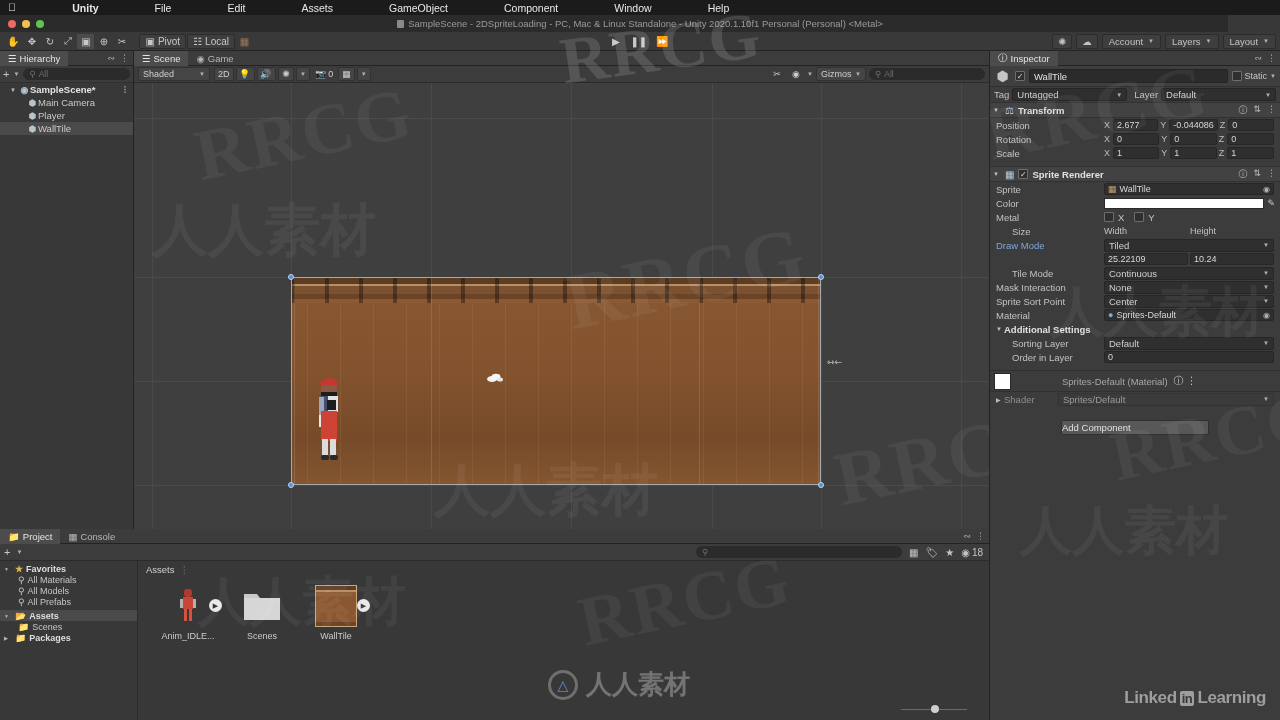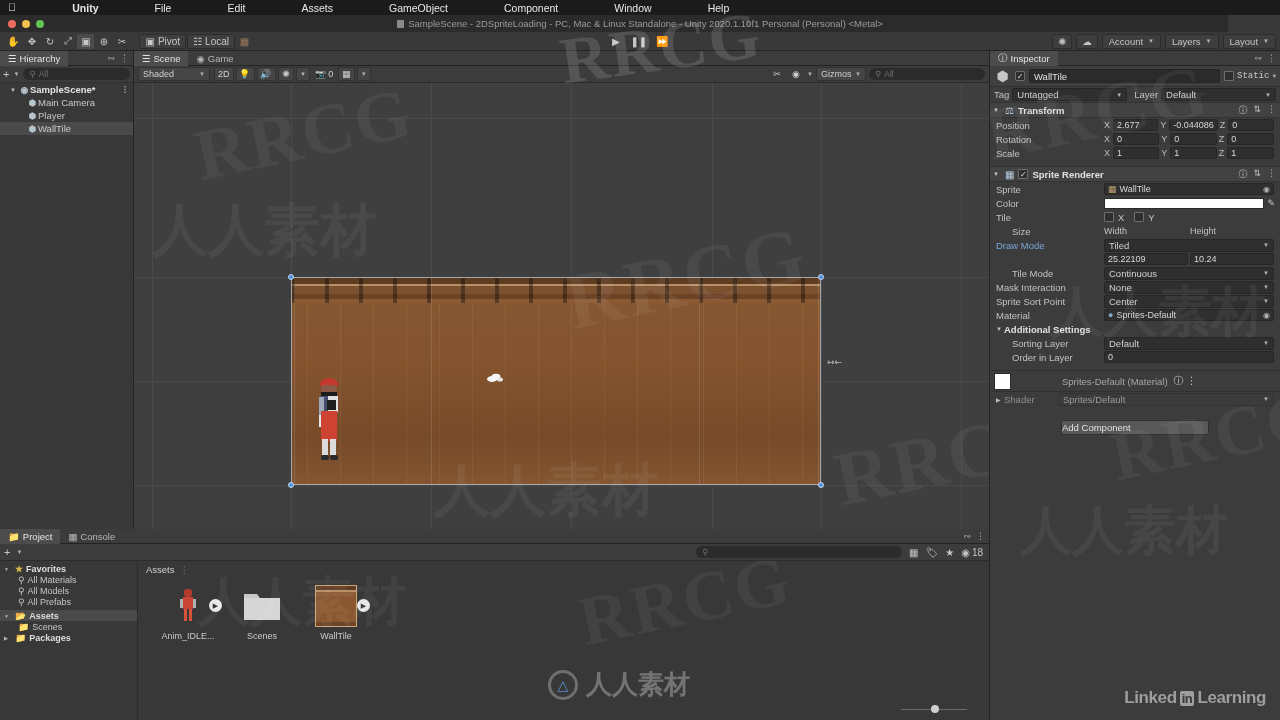--- a/index.html
+++ b/index.html
@@ -139,21 +139,21 @@
 
   
   #inspector { left: 989px; top: 51px; width: 291px; height: 669px; background: #3c3c3c; border-left:1px solid #232323;}
   .insp-body { position: absolute; top: 15px; left: 0; right: 0; bottom: 0; overflow: hidden; }
   .obj-header { height: 21px; background: #3f3f3f; display: flex; align-items: center; padding: 0 4px; gap: 4px; border-bottom:1px solid #303030;}
   .obj-cube { width: 17px; height: 17px; display:flex; align-items:center; justify-content:center; font-size: 14px; color:#c5c5c5;}
   .chk { width: 10px; height: 10px; border: 1px solid #6d6d6d; background: #2f2f2f; border-radius:1px;
          display:flex; align-items:center; justify-content:center; font-size:8px; color:#dcdcdc;}
   .name-field { flex: 1; height: 14px; background: #2b2b2b; border: 1px solid #242424; border-radius: 2px;
                 display: flex; align-items: center; padding: 0 4px; font-size: 9.5px; color: #e0e0e0;}
-  .static-box { display: flex; align-items: center; gap: 3px; font-size: 9px; color: #c6c6c6; font-family: Liberation Mono, monospace; }
+  .static-box { display: flex; align-items: center; gap: 3px; font-size: 9px; color: #c6c6c6; }
   .taglayer { height: 15px; display: flex; align-items: center; padding: 0 4px; gap: 3px; }
   .lbl { color: #c2c2c2; font-size: 9.5px; }
   .dropdown { height: 13px; background: #2f2f2f; border: 1px solid #262626; border-radius: 2px;
               display: flex; align-items: center; justify-content: space-between; padding: 0 4px;
               font-size: 9.5px; color: #d0d0d0; }
   .comp-header { height: 16px; background: #424242; display: flex; align-items: center; gap: 4px;
                  padding: 0 3px; border-top: 1px solid #323232; border-bottom: 1px solid #323232; position: relative;}
   .comp-header .title { font-size: 9.5px; font-weight: bold; color: #e0e0e0; }
   .comp-header .right-ic { position: absolute; right: 4px; display:flex; gap:6px; color:#bdbdbd; font-size:9px;}
   .tri { width: 8px; font-size: 6px; color: #bdbdbd; }
@@ -595,21 +595,21 @@
         </span>
       </div>
 
       <div class="prow" style="position:relative;">
         <span class="pname">Color</span>
         <span class="colorfield"></span>
         <span class="eyedrop">✎</span>
       </div>
 
       <div class="prow">
-        <span class="pname">Tile</span>
+        <span class="pname">Metal</span>
         <span style="display:flex; gap:4px; align-items:center;">
           <span class="chk"></span>
           <span class="ax">X</span>
           <span class="chk" style="margin-left:6px;"></span>
           <span class="ax">Y</span>
         </span>
       </div>
 
       <div class="prow">
         <span class="pname sub">Size</span>

